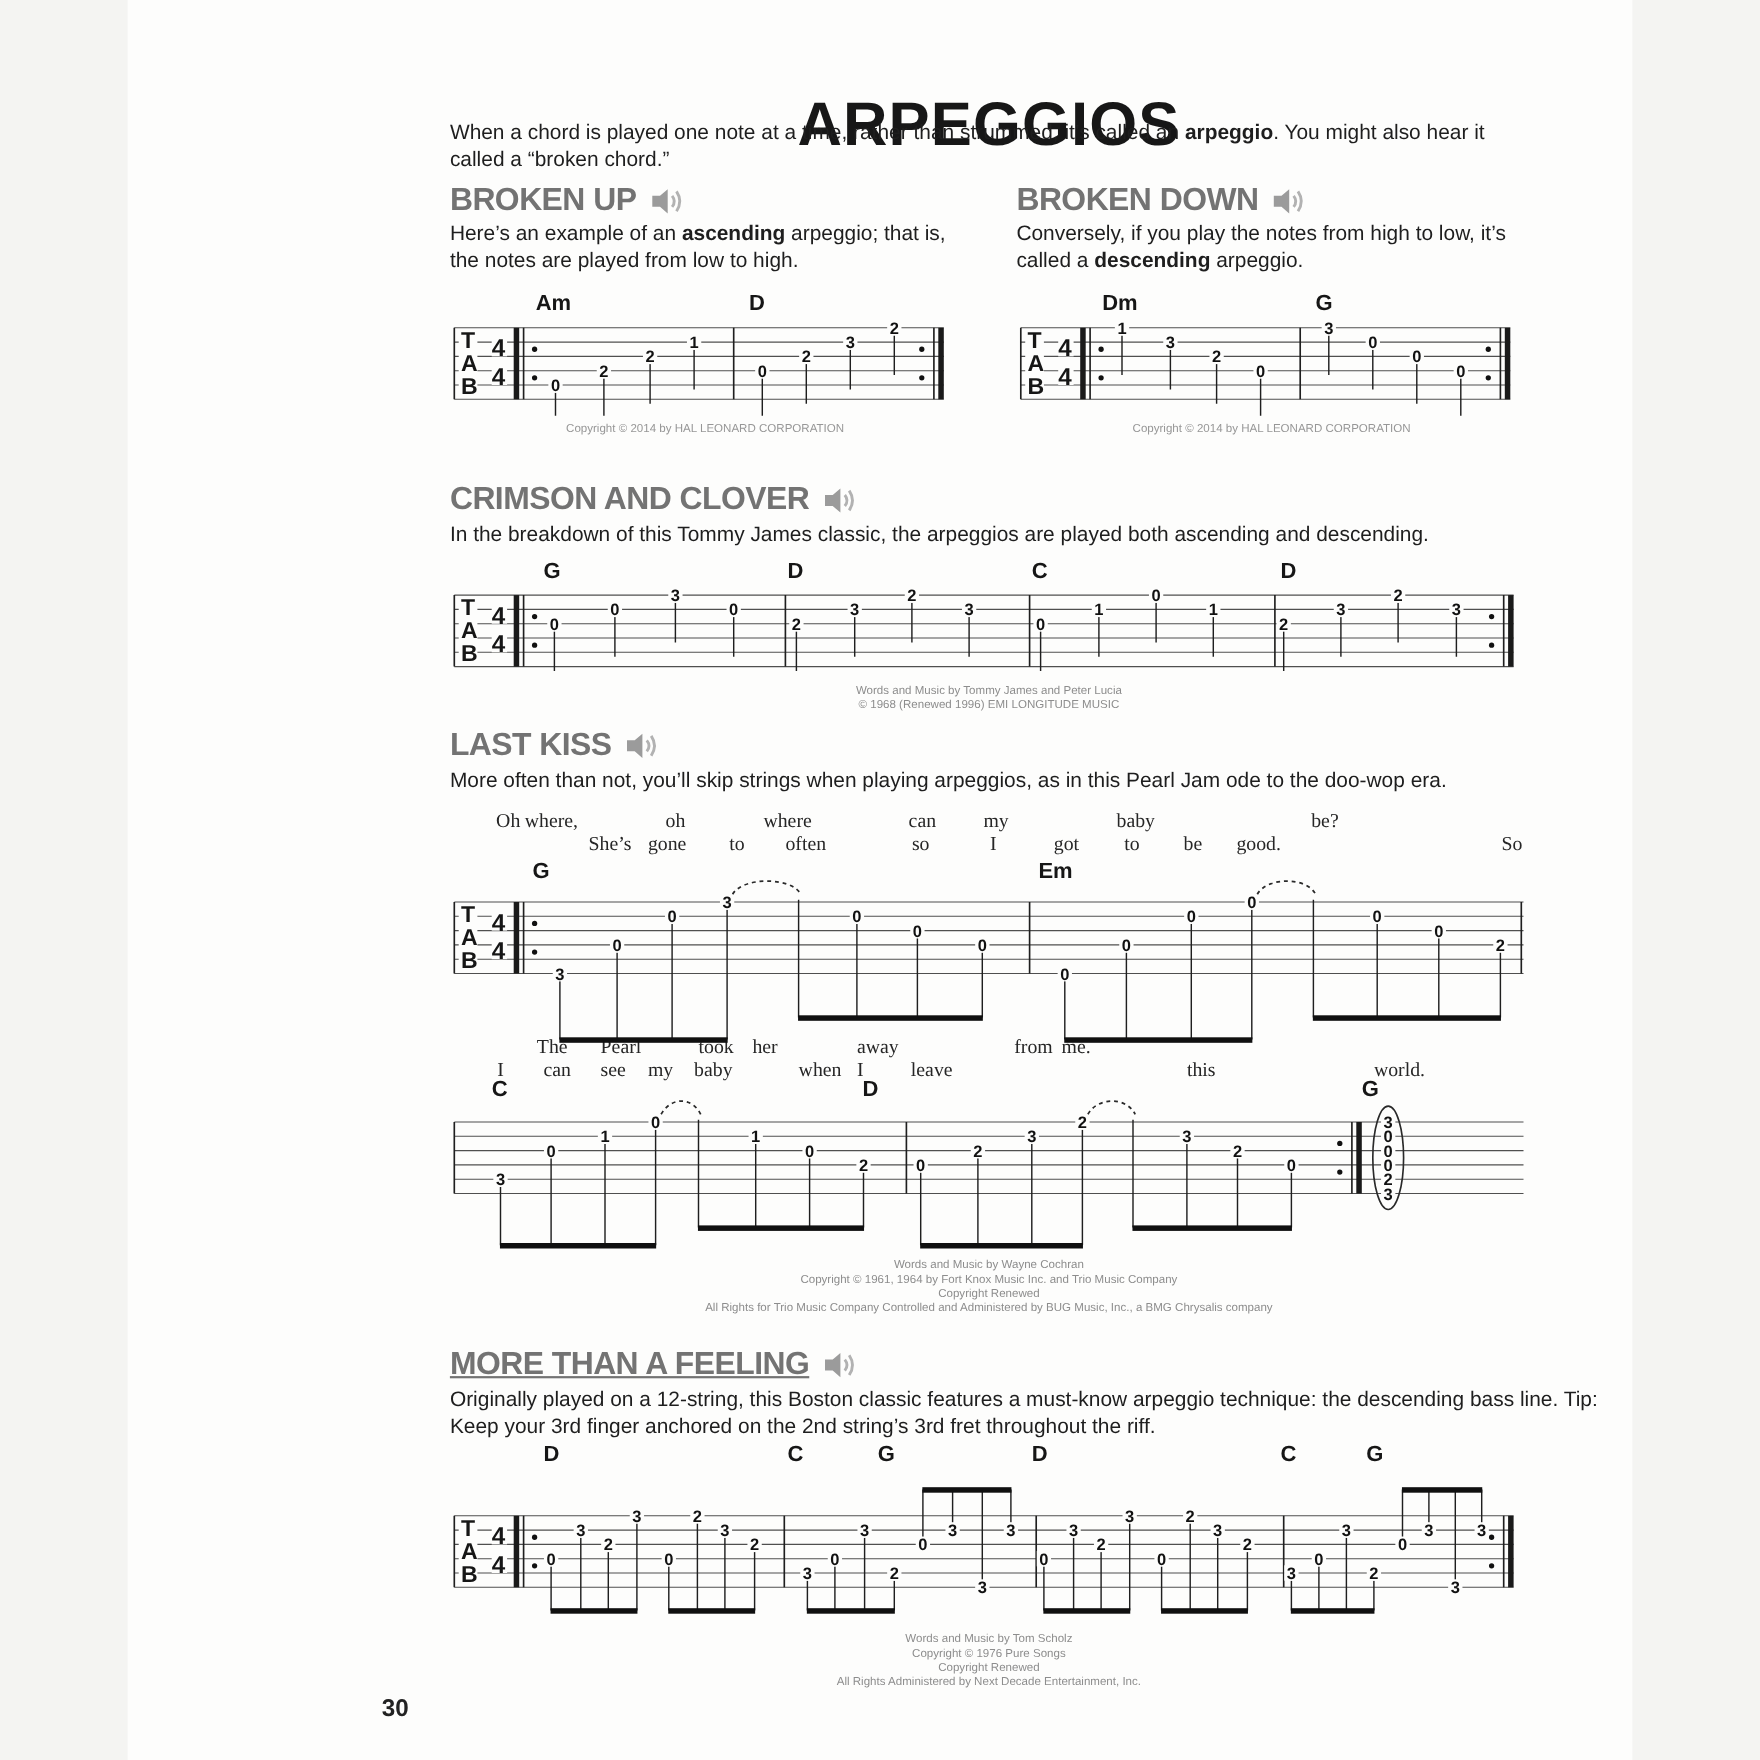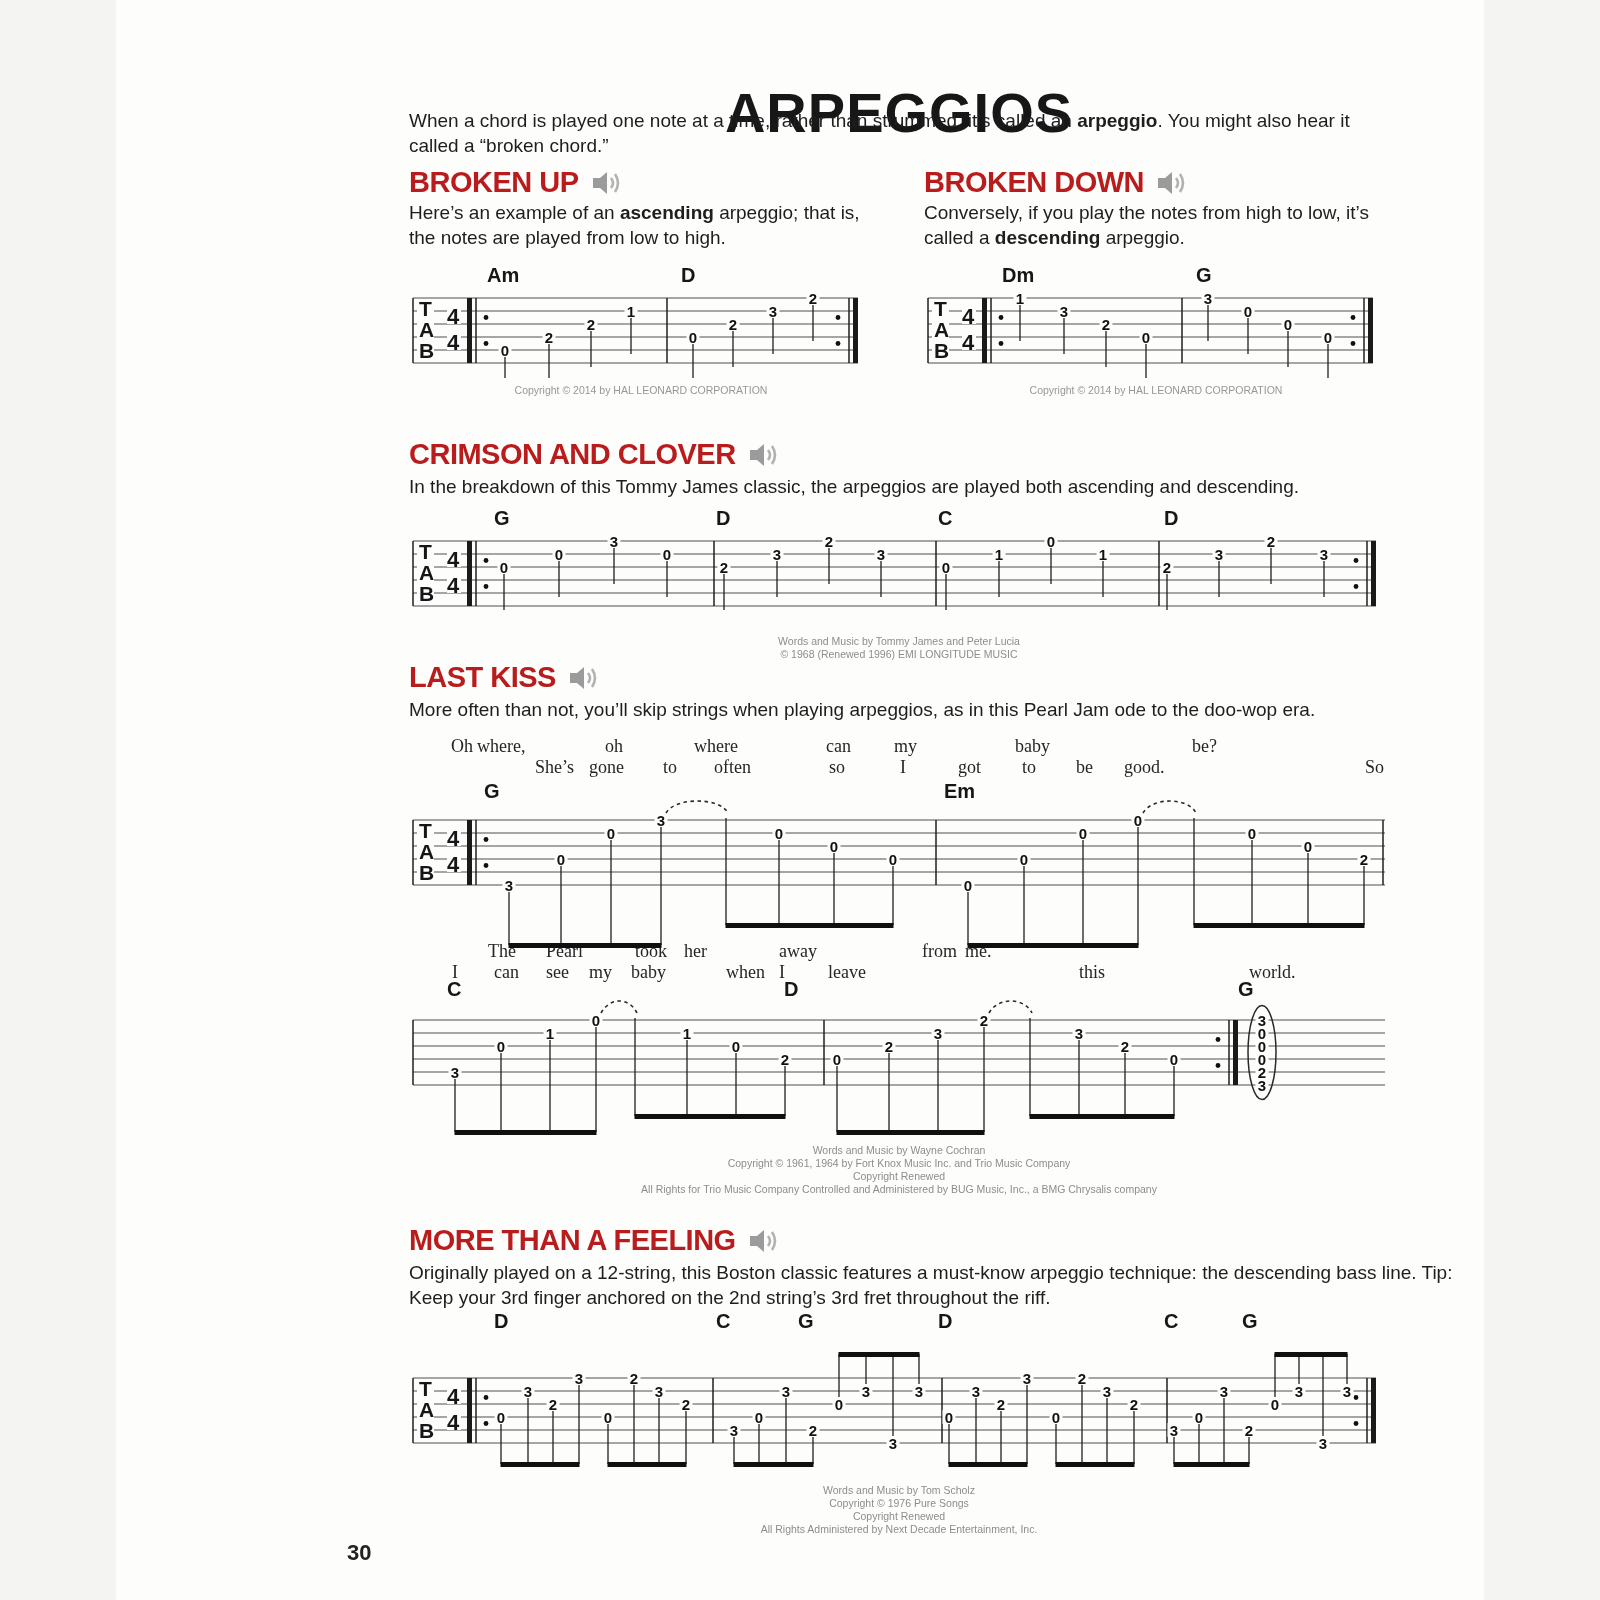--- a/index.html
+++ b/index.html
@@ -2,21 +2,21 @@
 <html><head>
 <meta charset="utf-8">
 <style>
   html,body{margin:0;padding:0;background:#f4f4f2;}
   .page{position:relative;width:1368px;height:1600px;margin:0 auto;background:#fdfdfc;
         font-family:"Liberation Sans",sans-serif;color:#1c1c1c;overflow:hidden;}
   .abs{position:absolute;}
   .title{width:980px;text-align:center;font-size:56px;font-weight:bold;letter-spacing:1px;color:#171717;}
   .para{font-size:19px;line-height:25px;color:#1e1e1e;}
   .para b{font-weight:bold;}
-  .sechead{display:flex;align-items:center;gap:12px;font-size:29px;font-weight:bold;letter-spacing:-0.5px;color:#b91c1c;white-space:nowrap;}
+  .sechead{display:flex;align-items:center;gap:12px;font-size:29px;font-weight:bold;letter-spacing:-0.5px;color:#737373;white-space:nowrap;}
   .credits{font-size:10.5px;line-height:13px;color:#8d8d8d;text-align:center;}
   .cpy{font-size:10.5px;color:#979797;text-align:center;}
   .pagenum{font-size:22px;font-weight:bold;color:#222;}
   .lyric{position:absolute;font-family:Liberation Serif, serif;font-size:18px;color:#262626;white-space:nowrap;}
   .staff{position:absolute;}
   svg .sl{stroke:#4f4f4f;stroke-width:1;}
   svg .bl{stroke:#1f1f1f;stroke-width:1.5;}
   svg .stem{stroke:#1f1f1f;stroke-width:1.3;}
   svg .ch{font:bold 20px "Liberation Sans",sans-serif;fill:#161616;}
   svg .nt{font:bold 15px "Liberation Sans",sans-serif;fill:#111;}
@@ -62,42 +62,42 @@
 
   <div class="abs sechead" style="left:293px;top:438px;">
     <span>CRIMSON AND CLOVER</span>
     <svg class="spk" width="34" height="27" viewBox="0 0 34 27">
         <polygon points="2,9 9,9 16,3 16,25 9,19 2,19" fill="#9b9b9b"></polygon>
         <path d="M20,9 Q24,14 20,19" stroke="#b2b2b2" stroke-width="2.6" fill="none"></path>
         <path d="M24,5 Q30,14 24,23" stroke="#b2b2b2" stroke-width="2.6" fill="none"></path>
       </svg>
   </div>
   <p class="abs para" style="left:293px;top:474px;width:990px;margin:0;">In the breakdown of this Tommy James classic, the arpeggios are played both ascending and descending.</p>
-  <div class="abs credits" style="left:293px;top:622px;width:980px;margin-top:13px;">
+  <div class="abs credits" style="left:293px;top:622px;width:980px;">
     <div>Words and Music by Tommy James and Peter Lucia</div>
     <div>© 1968 (Renewed 1996) EMI LONGITUDE MUSIC</div>
   </div>
 
   <div class="abs sechead" style="left:293px;top:661px;">
     <span>LAST KISS</span>
     <svg class="spk" width="34" height="27" viewBox="0 0 34 27">
         <polygon points="2,9 9,9 16,3 16,25 9,19 2,19" fill="#9b9b9b"></polygon>
         <path d="M20,9 Q24,14 20,19" stroke="#b2b2b2" stroke-width="2.6" fill="none"></path>
         <path d="M24,5 Q30,14 24,23" stroke="#b2b2b2" stroke-width="2.6" fill="none"></path>
       </svg>
   </div>
   <p class="abs para" style="left:293px;top:697px;width:990px;margin:0;">More often than not, you’ll skip strings when playing arpeggios, as in this Pearl Jam ode to the doo-wop era.</p>
   <div class="abs credits" style="left:293px;top:1144px;width:980px;">
     <div>Words and Music by Wayne Cochran</div>
     <div>Copyright © 1961, 1964 by Fort Knox Music Inc. and Trio Music Company</div>
     <div>Copyright Renewed</div>
     <div>All Rights for Trio Music Company Controlled and Administered by BUG Music, Inc., a BMG Chrysalis company</div>
   </div>
 
-  <div class="abs sechead" style="left:293px;top:1224px;">
+  <div class="abs sechead" style="left:293px;top:1224px;text-decoration:underline;">
     <span>MORE THAN A FEELING</span>
     <svg class="spk" width="34" height="27" viewBox="0 0 34 27">
         <polygon points="2,9 9,9 16,3 16,25 9,19 2,19" fill="#9b9b9b"></polygon>
         <path d="M20,9 Q24,14 20,19" stroke="#b2b2b2" stroke-width="2.6" fill="none"></path>
         <path d="M24,5 Q30,14 24,23" stroke="#b2b2b2" stroke-width="2.6" fill="none"></path>
       </svg>
   </div>
   <p class="abs para" style="left:293px;top:1260px;width:1085px;margin:0;">Originally played on a 12-string, this Boston classic features a must-know arpeggio technique: the descending bass line. Tip: Keep your 3rd finger anchored on the 2nd string’s 3rd fret throughout the riff.</p>
   <div class="abs credits" style="left:293px;top:1484px;width:980px;">
     <div>Words and Music by Tom Scholz</div>

